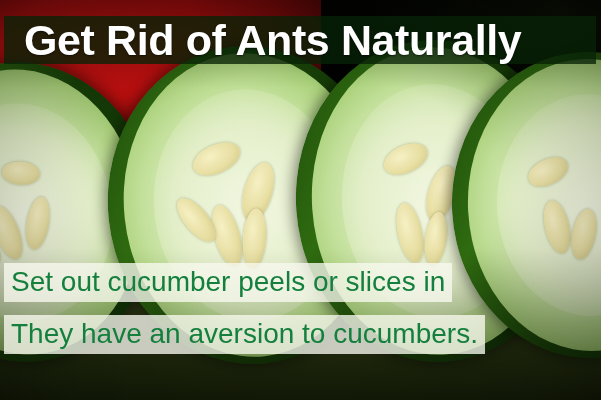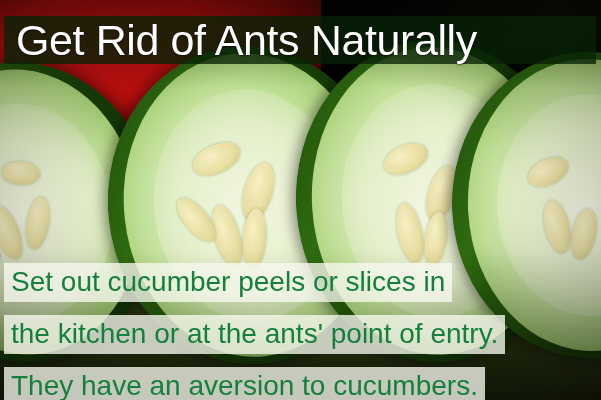--- a/index.html
+++ b/index.html
@@ -72,24 +72,24 @@
 
   
   .headline-band{
     position:absolute;left:4px;top:16px;width:592px;height:48px;
     background:rgba(8,34,6,.78);
     display:flex;align-items:center;
   }
   .headline-text{
     color:#ffffff;
     font-size:43px;
-    font-weight:normal;
+    font-weight:bold;
     letter-spacing:-0.4px;
     line-height:1;
-    padding-left:12px;
+    padding-left:20px;
     white-space:nowrap;
     text-shadow:0 1px 2px rgba(0,0,0,.55);
   }
 
   
   .caption{
     position:absolute;left:4px;top:263px;
     display:flex;flex-direction:column;align-items:flex-start;
     gap:13px;
   }
@@ -168,17 +168,16 @@
     <div class="grade"></div>
     <div class="vignette"></div>
   </div>
 
   <div class="headline-band">
     <div class="headline-text">Get Rid of Ants Naturally</div>
   </div>
 
   <div class="caption">
     <div class="cap-line">Set out cucumber peels or slices in</div>
-    <div class="cap-line">the kitchen or at the ants' point of entry.</div>
     <div class="cap-line">They have an aversion to cucumbers.</div>
   </div>
 
 </div>
 
 </body></html>

